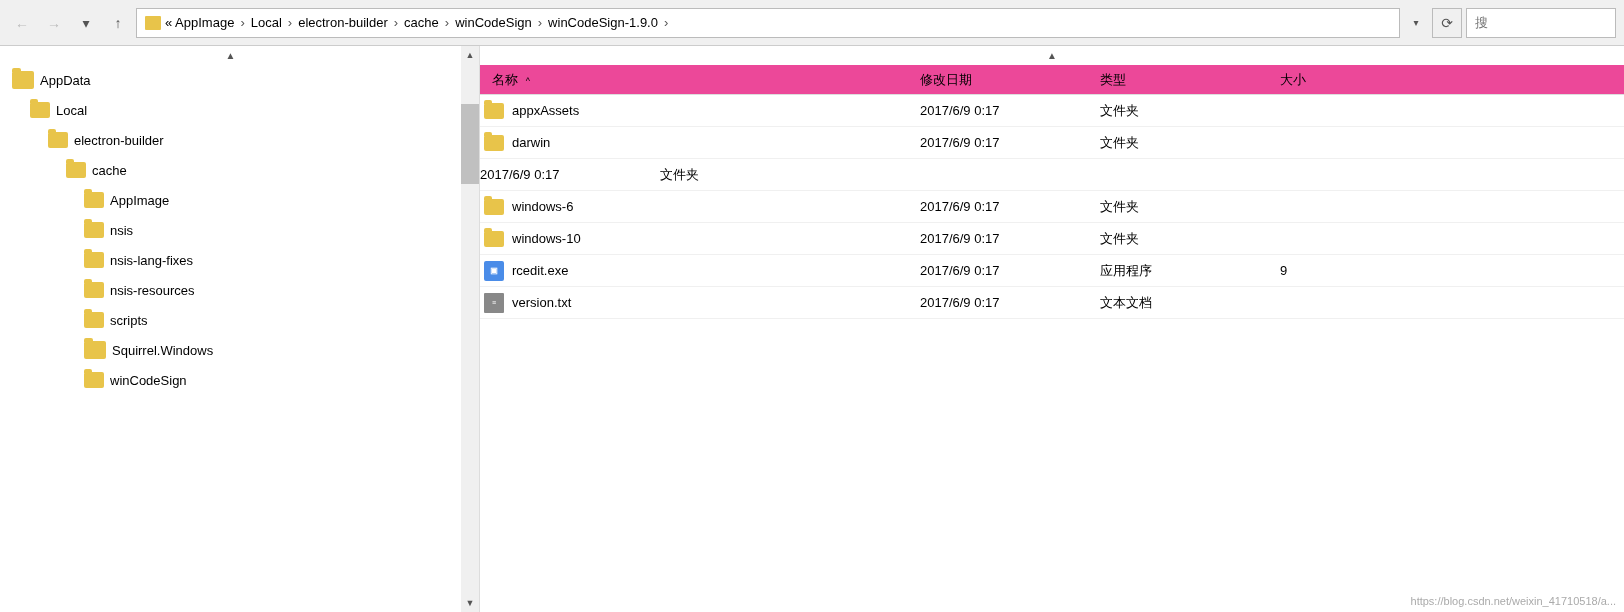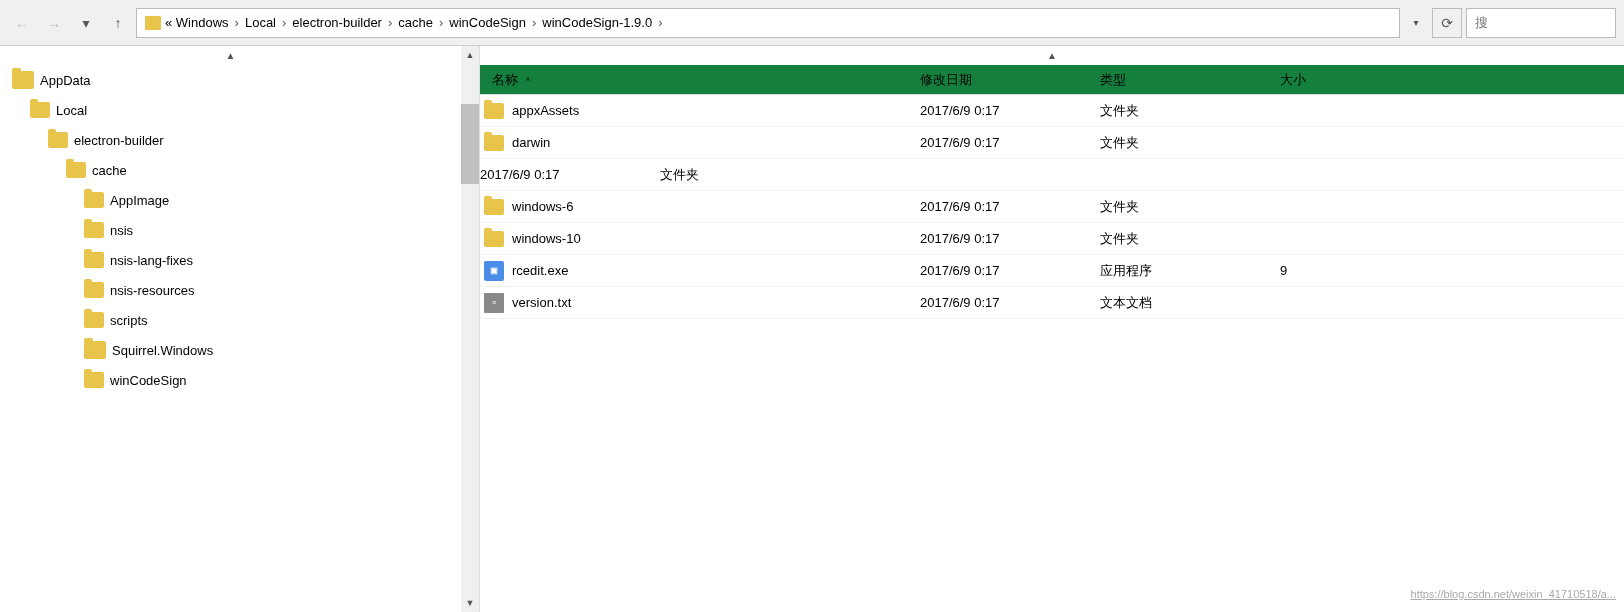--- a/index.html
+++ b/index.html
@@ -207,21 +207,21 @@
       flex: 1;
       overflow-y: auto;
       background: #fff;
     }
 
     .file-list-header {
       display: flex;
       align-items: center;
       height: 30px;
       border-bottom: 1px solid #ddd;
-      background: #15803d;
+      background: #ec4899;
       font-size: 13px;
       font-weight: normal;
     }
     .col-name {
       width: 440px;
       padding-left: 12px;
       cursor: pointer;
     }
     .col-date {
       width: 180px;
@@ -327,39 +327,38 @@
       padding: 4px 0;
     }
     .up-arrow {
       font-size: 10px;
       color: #555;
     }
 
     
     .watermark {
       position: fixed;
-      bottom: 12px;
+      bottom: 5px;
       right: 8px;
       font-size: 11px;
       color: #aaa;
-      text-decoration: underline;
     }
   </style>
 </head>
 <body>
 
 <div class="nav-bar">
   <button class="nav-btn disabled">←</button>
   <button class="nav-btn disabled">→</button>
   <button class="nav-btn">▾</button>
   <button class="nav-btn">↑</button>
 
   <div class="address-bar">
     <div class="folder-icon-small"></div>
-    <span class="breadcrumb-item">« Windows</span>
+    <span class="breadcrumb-item">« AppImage</span>
     <span class="breadcrumb-sep">›</span>
     <span class="breadcrumb-item">Local</span>
     <span class="breadcrumb-sep">›</span>
     <span class="breadcrumb-item">electron-builder</span>
     <span class="breadcrumb-sep">›</span>
     <span class="breadcrumb-item">cache</span>
     <span class="breadcrumb-sep">›</span>
     <span class="breadcrumb-item">winCodeSign</span>
     <span class="breadcrumb-sep">›</span>
     <span class="breadcrumb-item">winCodeSign-1.9.0</span>

